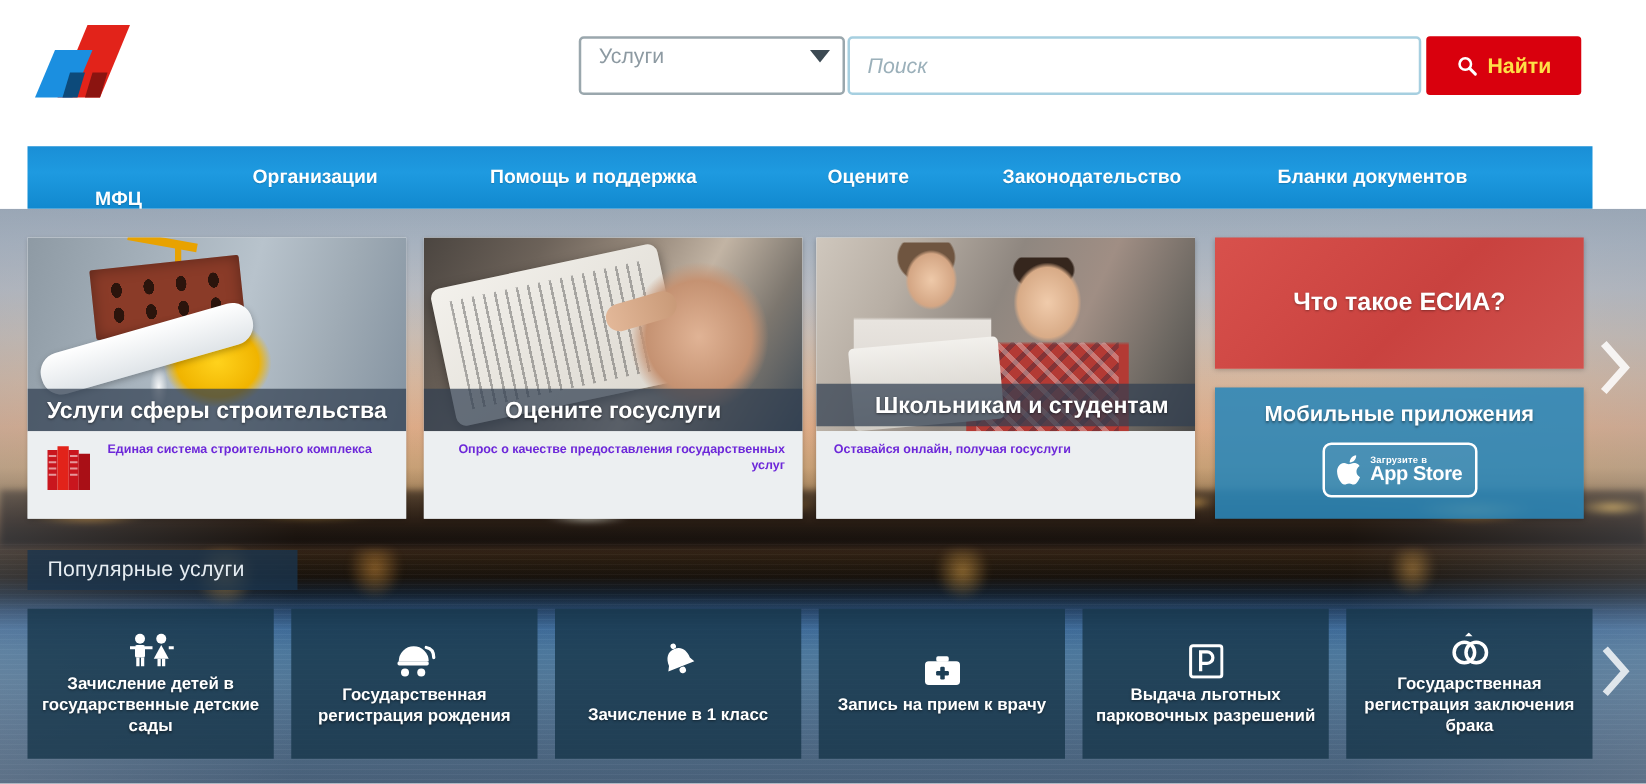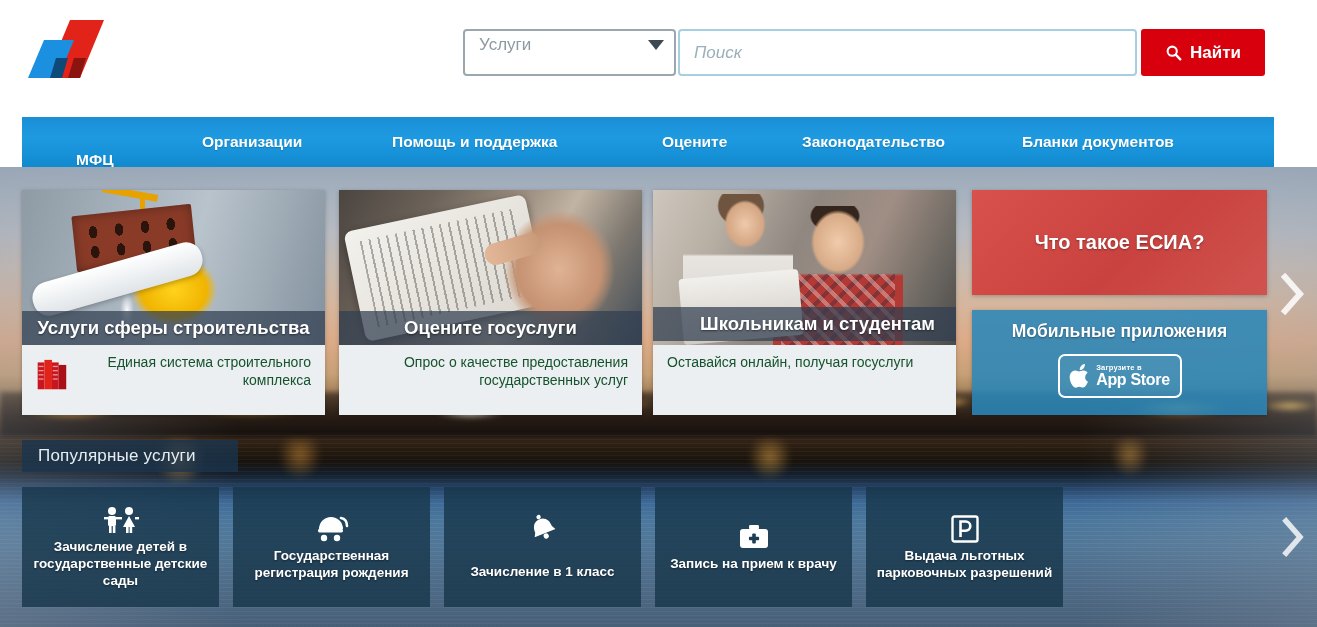--- a/index.html
+++ b/index.html
@@ -51,21 +51,21 @@
     display: flex; align-items: center; padding: 0 14px;
   }
   .search-box .sph { font-size: 17px; color: #9bb0ba; font-style: italic; }
   .find-btn {
     position: absolute; left: 1141px; top: 29px; width: 124px; height: 47px;
     background: #d9000d; border: none; border-radius: 3px;
     display: flex; align-items: center; justify-content: center; gap: 8px;
     cursor: pointer;
   }
   .find-btn .mag { width: 17px; height: 17px; display: block; }
-  .find-btn .lbl { color: #ffffff; font-size: 17px; font-weight: bold; }
+  .find-btn .lbl { color: #fde047; font-size: 17px; font-weight: bold; }
 
   
   .nav {
     position: absolute; left: 22px; top: 117px; width: 1252px; height: 50px;
     background: linear-gradient(to bottom, #1a8fd6 0%, #1e9ae0 42%, #1189cf 100%);
     display: flex; align-items: center;
   }
   .nav-item {
     color: #ffffff; font-size: 15.5px; font-weight: bold;
     white-space: nowrap; cursor: pointer; text-shadow: 0 1px 1px rgba(0,0,0,.18);
@@ -164,21 +164,21 @@
     text-shadow: 0 1px 2px rgba(0,0,0,.5);
   }
   .card.c1 .card-title { top: 121px; }
   .card.c2 .card-title { top: 121px; }
   .card.c3 .card-title { top: 117px; padding-left: 26px; }
   .card-body {
     position: absolute; left: 0; top: 155px; width: 100%; height: 70px;
     background: rgba(236,239,241,.93);
     padding: 9px 14px; display: flex; gap: 10px; align-items: flex-start;
   }
-  .card-desc { font-size: 14px; color: #14532d; line-height: 1.28; }
+  .card-desc { font-size: 10px; color: #6d28d9; line-height: 1.28; font-weight: bold; }
 
   
   .photo-constr {
     position: absolute; inset: 0;
     background:
       radial-gradient(ellipse 60px 50px at 152px 100px, #ffd21c 0%, #f0b400 55%, rgba(240,180,0,0) 72%),
       radial-gradient(ellipse 10px 24px at 105px 120px, rgba(255,255,255,.9), transparent 70%),
       linear-gradient(105deg, #8e9aa4 0%, #a6b2bc 32%, #b8c3cc 55%, #9eaab4 78%, #8392a0 100%);
   }
   .brick {
@@ -546,20 +546,30 @@
     <div class="tile">
       <div class="tile-icon">
         <svg width="28" height="28" viewBox="0 0 28 28">
           <rect x="1.5" y="1.5" width="25" height="25" rx="2" fill="none" stroke="#fff" stroke-width="2.4"></rect>
           <path d="M9.5 22 V6.5 h5.2 a4.6 4.6 0 0 1 0 9.2 H9.5" fill="none" stroke="#fff" stroke-width="2.6" stroke-linejoin="miter"></path>
         </svg>
       </div>
       <div class="tile-label">Выдача льготных парковочных разрешений</div>
     </div>
 
+    <div class="tile">
+      <div class="tile-icon">
+        <svg width="36" height="28" viewBox="0 0 36 28">
+          <path d="M14 3 l3-3 l3 3 z" fill="#fff"></path>
+          <circle cx="13.5" cy="16" r="8.2" fill="none" stroke="#fff" stroke-width="2.8"></circle>
+          <circle cx="23" cy="16" r="8.2" fill="none" stroke="#fff" stroke-width="2.8"></circle>
+        </svg>
+      </div>
+      <div class="tile-label">Государственная регистрация заключения брака</div>
+    </div>
   </div>
 
   <div class="arrow arrow-bottom">
     <svg width="24" height="42" viewBox="0 0 24 42">
       <polyline points="5,5 19,21 5,37" fill="none" stroke="rgba(255,255,255,.8)" stroke-width="5.5" stroke-linecap="square"></polyline>
     </svg>
   </div>
 
 </div>
 

